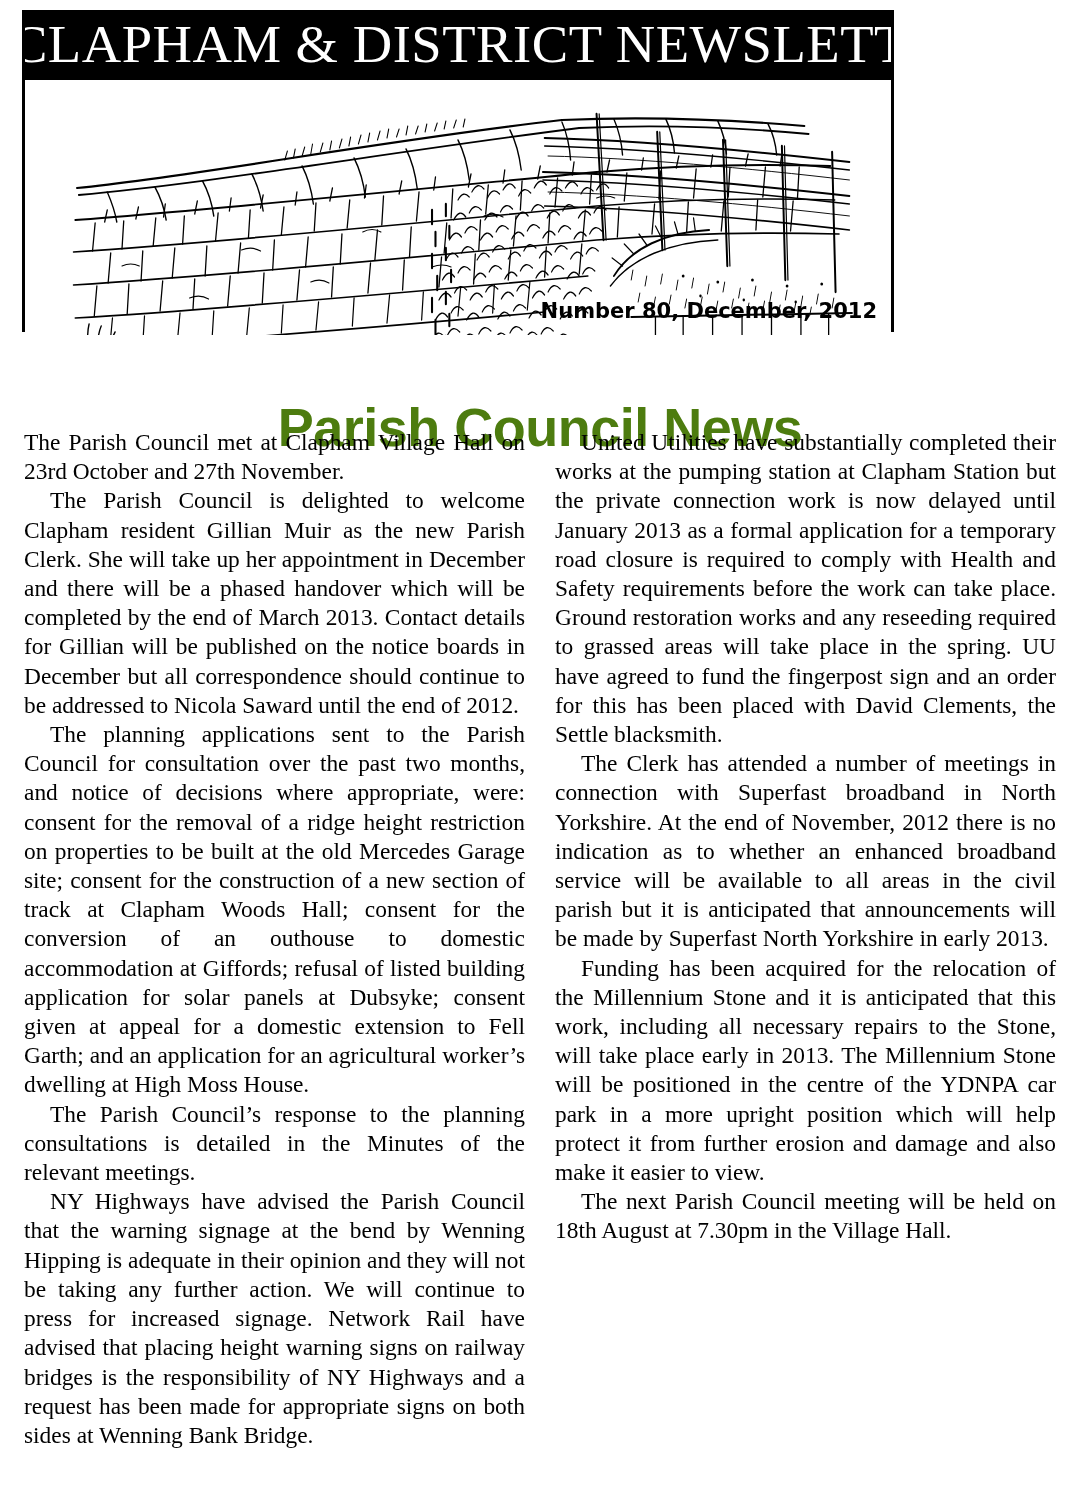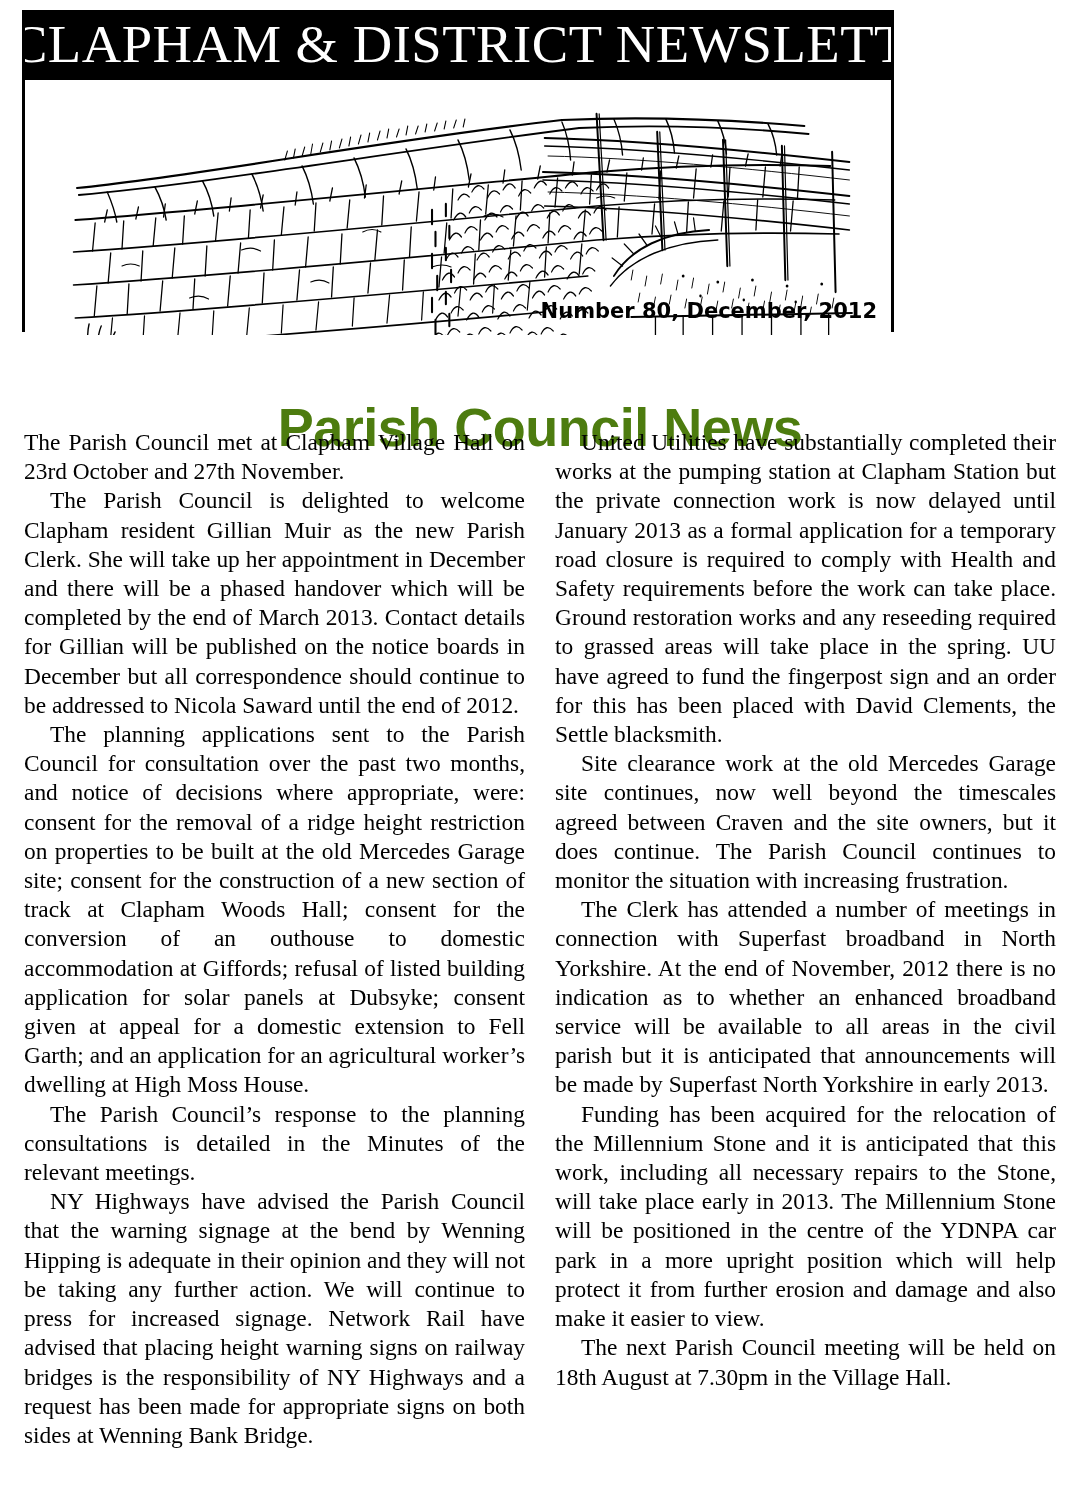--- a/index.html
+++ b/index.html
@@ -593,18 +593,17 @@
 <div class="columns">
   <div class="col" id="left-col">
       <p>The Parish Council met at Clapham Village Hall on 23rd October and 27th November.</p>
       <p class="indent">The Parish Council is delighted to welcome Clapham resident Gillian Muir as the new Parish Clerk. She will take up her appointment in December and there will be a phased handover which will be completed by the end of March 2013. Contact details for Gillian will be published on the notice boards in December but all correspondence should continue to be addressed to Nicola Saward until the end of 2012.</p>
       <p class="indent">The planning applications sent to the Parish Council for consultation over the past two months, and notice of decisions where appropriate, were: consent for the removal of a ridge height restriction on properties to be built at the old Mercedes Garage site; consent for the construction of a new section of track at Clapham Woods Hall; consent for the conversion of an outhouse to domestic accommodation at Giffords; refusal of listed building application for solar panels at Dubsyke; consent given at appeal for a domestic extension to Fell Garth; and an application for an agricultural worker’s dwelling at High Moss House.</p>
       <p class="indent">The Parish Council’s response to the planning consultations is detailed in the Minutes of the relevant meetings.</p>
       <p class="indent">NY Highways have advised the Parish Council that the warning signage at the bend by Wenning Hipping is adequate in their opinion and they will not be taking any further action. We will continue to press for increased signage. Network Rail have advised that placing height warning signs on railway bridges is the responsibility of NY Highways and a request has been made for appropriate signs on both sides at Wenning Bank Bridge.</p>
     </div>
   <div class="col" id="right-col">
       <p class="indent">United Utilities have substantially completed their works at the pumping station at Clapham Station but the private connection work is now delayed until January 2013 as a formal application for a temporary road closure is required to comply with Health and Safety requirements before the work can take place. Ground restoration works and any reseeding required to grassed areas will take place in the spring. UU have agreed to fund the fingerpost sign and an order for this has been placed with David Clements, the Settle blacksmith.</p>
-      <p class="indent">Site clearance work at the old Mercedes Garage site continues, now well beyond the timescales agreed between Craven and the site owners, but it does continue. The Parish Council continues to monitor the situation with increasing frustration.</p>
       <p class="indent">The Clerk has attended a number of meetings in connection with Superfast broadband in North Yorkshire. At the end of November, 2012 there is no indication as to whether an enhanced broadband service will be available to all areas in the civil parish but it is anticipated that announcements will be made by Superfast North Yorkshire in early 2013.</p>
       <p class="indent">Funding has been acquired for the relocation of the Millennium Stone and it is anticipated that this work, including all necessary repairs to the Stone, will take place early in 2013. The Millennium Stone will be positioned in the centre of the YDNPA car park in a more upright position which will help protect it from further erosion and damage and also make it easier to view.</p>
       <p class="indent">The next Parish Council meeting will be held on 18th August at 7.30pm in the Village Hall.</p>
     </div>
 </div>
 
 </body></html>

